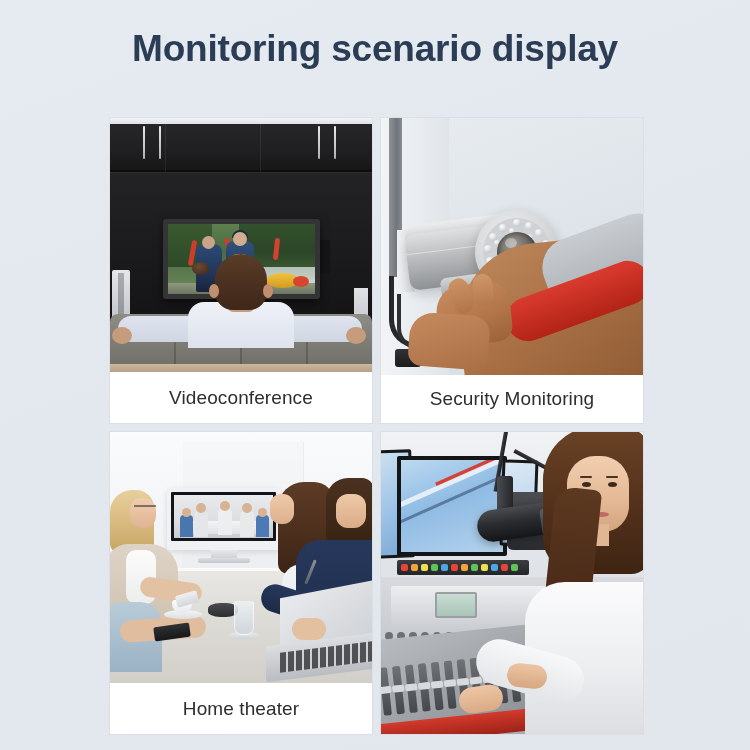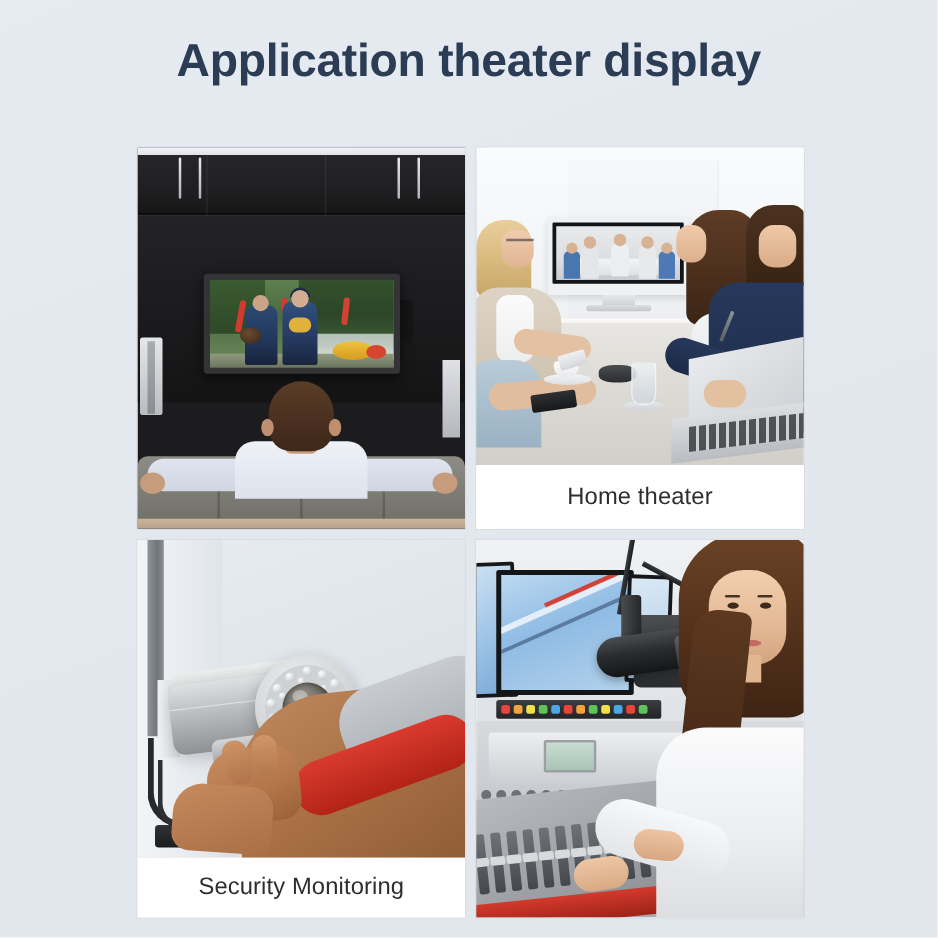--- a/index.html
+++ b/index.html
@@ -773,21 +773,21 @@
     position:absolute; right:92px; top:60px; width:44px; height:58px;
     background: linear-gradient(180deg,#4b4d51,#2a2c30);
     border-radius:6px;
   }
 </style>
 </head>
 <body>
 
 <div class="page">
 
-  <div class="page-title">Application theater display</div>
+  <div class="page-title">Monitoring scenario display</div>
 
   <div class="cards-grid">
 
     <div class="card">
       <div class="card-photo ht">
         <div class="ht-ceiling"></div>
         <div class="ht-cabinets"></div>
         <div class="ht-cab-seam" style="left:55px;top:6px;height:48px;"></div>
         <div class="ht-cab-seam" style="left:150px;top:6px;height:48px;"></div>
         <div class="ht-handle" style="left:33px;"></div>
@@ -832,83 +832,21 @@
         <div class="ht-floor"></div>
         <div class="ht-arms"></div>
         <div class="ht-hand-l"></div>
         <div class="ht-hand-r"></div>
         <div class="ht-torso"></div>
         <div class="ht-neck"></div>
         <div class="ht-head"></div>
         <div class="ht-ear-l"></div>
         <div class="ht-ear-r"></div>
       </div>
-    </div>
-
-    <div class="card">
-      <div class="card-photo cf">
-        <div class="cf-blue-l"></div>
-        <div class="cf-backwall"></div>
-        <div class="cf-panel"></div>
-        <div class="cf-table">
-          <div class="cf-table-edge"></div>
-        </div>
-
-        <div class="cf-mon">
-          <div class="cf-mon-screen">
-            <div class="cf-mon-inner">
-              <div class="cf-mon-table"></div>
-              <div class="cf-pp" style="left:6px;  top:20px; width:13px; height:22px; background:#4a76b0;"></div>
-              <div class="cf-ph" style="left:8px;  top:13px; width:9px;  height:9px;"></div>
-              <div class="cf-pp" style="left:20px; top:16px; width:14px; height:26px; background:#e4e6e9;"></div>
-              <div class="cf-ph" style="left:22px; top:8px;  width:10px; height:10px;"></div>
-              <div class="cf-pp" style="left:44px; top:14px; width:14px; height:26px; background:#eceef0;"></div>
-              <div class="cf-ph" style="left:46px; top:6px;  width:10px; height:10px;"></div>
-              <div class="cf-pp" style="left:66px; top:16px; width:14px; height:26px; background:#e7e9eb;"></div>
-              <div class="cf-ph" style="left:68px; top:8px;  width:10px; height:10px;"></div>
-              <div class="cf-pp" style="left:82px; top:20px; width:13px; height:22px; background:#4d79b4;"></div>
-              <div class="cf-ph" style="left:84px; top:13px; width:9px;  height:9px;"></div>
-            </div>
-          </div>
-          <div class="cf-mon-stand"></div>
-          <div class="cf-mon-base"></div>
-        </div>
-
-        <div class="cf-w1-hair"></div>
-        <div class="cf-w1-face"></div>
-        <div class="cf-w1-glass"></div>
-        <div class="cf-w1-body"></div>
-        <div class="cf-w1-shirt"></div>
-        <div class="cf-w1-arm"></div>
-        <div class="cf-w2-body"></div>
-        <div class="cf-w2-arm"></div>
-
-        <div class="cf-r1-hair"></div>
-        <div class="cf-r1-face"></div>
-        <div class="cf-r1-body"></div>
-        <div class="cf-r2-hair"></div>
-        <div class="cf-r2-face"></div>
-        <div class="cf-r2-body"></div>
-        <div class="cf-r2-arm"></div>
-
-        <div class="cf-lap-screen"></div>
-        <div class="cf-lap-base"></div>
-        <div class="cf-lap-keys"></div>
-        <div class="cf-r2-hand"></div>
-
-        <div class="cf-pot"></div>
-        <div class="cf-saucer"></div>
-        <div class="cf-cup"></div>
-        <div class="cf-phone"></div>
-        <div class="cf-glass-base"></div>
-        <div class="cf-glass"></div>
-        <div class="cf-tablet"></div>
-        <div class="cf-pen"></div>
-      </div>
-      <div class="card-caption">Home theater</div>
+      <div class="card-caption">Videoconference</div>
     </div>
 
     <div class="card card-row2">
       <div class="card-photo sc">
         <div class="sc-wall-l"></div>
         <div class="sc-pole"></div>
         <div class="sc-bracket"></div>
 
         <div class="sc-sunshade"></div>
         <div class="sc-body">
@@ -949,20 +887,83 @@
         <div class="sc-sleeve-gray"></div>
         <div class="sc-sleeve-red"></div>
         <div class="sc-hand"></div>
         <div class="sc-finger1"></div>
         <div class="sc-finger2"></div>
         <div class="sc-hand2"></div>
       </div>
       <div class="card-caption">Security Monitoring</div>
     </div>
 
+    <div class="card">
+      <div class="card-photo cf">
+        <div class="cf-blue-l"></div>
+        <div class="cf-backwall"></div>
+        <div class="cf-panel"></div>
+        <div class="cf-table">
+          <div class="cf-table-edge"></div>
+        </div>
+
+        <div class="cf-mon">
+          <div class="cf-mon-screen">
+            <div class="cf-mon-inner">
+              <div class="cf-mon-table"></div>
+              <div class="cf-pp" style="left:6px;  top:20px; width:13px; height:22px; background:#4a76b0;"></div>
+              <div class="cf-ph" style="left:8px;  top:13px; width:9px;  height:9px;"></div>
+              <div class="cf-pp" style="left:20px; top:16px; width:14px; height:26px; background:#e4e6e9;"></div>
+              <div class="cf-ph" style="left:22px; top:8px;  width:10px; height:10px;"></div>
+              <div class="cf-pp" style="left:44px; top:14px; width:14px; height:26px; background:#eceef0;"></div>
+              <div class="cf-ph" style="left:46px; top:6px;  width:10px; height:10px;"></div>
+              <div class="cf-pp" style="left:66px; top:16px; width:14px; height:26px; background:#e7e9eb;"></div>
+              <div class="cf-ph" style="left:68px; top:8px;  width:10px; height:10px;"></div>
+              <div class="cf-pp" style="left:82px; top:20px; width:13px; height:22px; background:#4d79b4;"></div>
+              <div class="cf-ph" style="left:84px; top:13px; width:9px;  height:9px;"></div>
+            </div>
+          </div>
+          <div class="cf-mon-stand"></div>
+          <div class="cf-mon-base"></div>
+        </div>
+
+        <div class="cf-w1-hair"></div>
+        <div class="cf-w1-face"></div>
+        <div class="cf-w1-glass"></div>
+        <div class="cf-w1-body"></div>
+        <div class="cf-w1-shirt"></div>
+        <div class="cf-w1-arm"></div>
+        <div class="cf-w2-body"></div>
+        <div class="cf-w2-arm"></div>
+
+        <div class="cf-r1-hair"></div>
+        <div class="cf-r1-face"></div>
+        <div class="cf-r1-body"></div>
+        <div class="cf-r2-hair"></div>
+        <div class="cf-r2-face"></div>
+        <div class="cf-r2-body"></div>
+        <div class="cf-r2-arm"></div>
+
+        <div class="cf-lap-screen"></div>
+        <div class="cf-lap-base"></div>
+        <div class="cf-lap-keys"></div>
+        <div class="cf-r2-hand"></div>
+
+        <div class="cf-pot"></div>
+        <div class="cf-saucer"></div>
+        <div class="cf-cup"></div>
+        <div class="cf-phone"></div>
+        <div class="cf-glass-base"></div>
+        <div class="cf-glass"></div>
+        <div class="cf-tablet"></div>
+        <div class="cf-pen"></div>
+      </div>
+      <div class="card-caption">Home theater</div>
+    </div>
+
     <div class="card card-row2">
       <div class="card-photo bc">
         <div class="bc-backwall"></div>
 
         <div class="bc-mon1">
           <div class="bc-mon1-s"></div>
         </div>
         <div class="bc-mon2">
           <div class="bc-mon2-s">
             <div class="bc-redline"></div>

